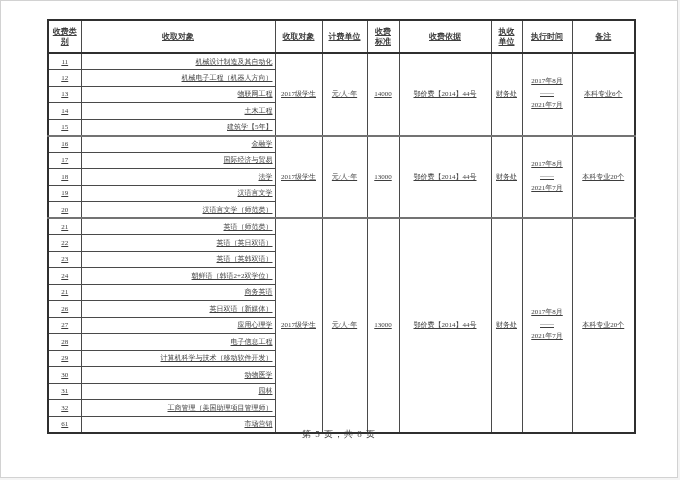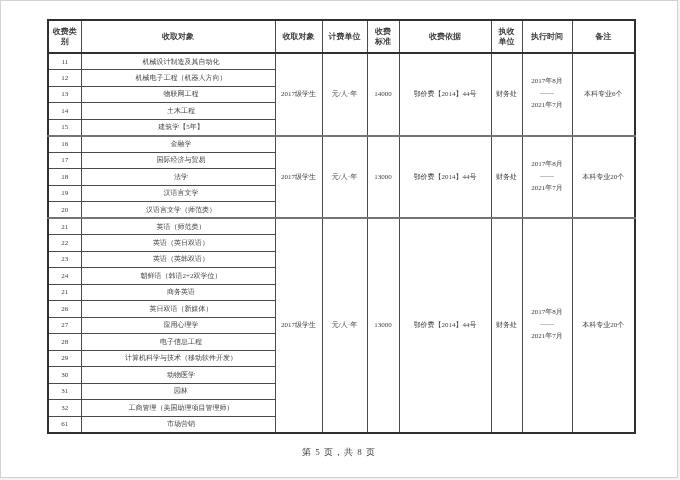--- a/index.html
+++ b/index.html
@@ -17,47 +17,48 @@
     overflow: hidden;
   }
   table.fee {
     position: absolute;
     left: 46px; top: 18px;
     width: 587px;
     border-collapse: collapse;
     table-layout: fixed;
     border: 2px solid #2f2f2f;
     color: #3e3e3e;
+    text-decoration: underline;
   }
   .fee th, .fee td {
     border: 1px solid #4a4a4a;
     padding: 0 2px;
     text-align: center;
     vertical-align: middle;
     overflow: hidden;
   }
   .fee thead tr { height: 33px; }
   .fee thead th {
     font-size: 8px;
     font-weight: bold;
     border-bottom: 2px solid #2f2f2f;
     line-height: 1.25;
   }
   .fee tbody { border-top: 2px solid #737373; }
   .fee tbody tr { height: 16.5px; }
   .fee tbody td { font-size: 7px; }
   .fee td.item {
-    text-align: center;
+    text-align: right;
     padding-left: 8px;
   }
   .pre { white-space: pre-line; }
   td.period { line-height: 1.7; margin-top: 46px; }
   .footer {
     position: absolute;
-    left: 0; right: 0; top: 445px;
+    left: 0; right: 0; top: 427px;
     text-align: center;
     font-size: 9px;
     color: #3e3e3e;
     letter-spacing: 1px;
   }
 </style>
 </head>
 <body>
 
 <div class="canvas">

